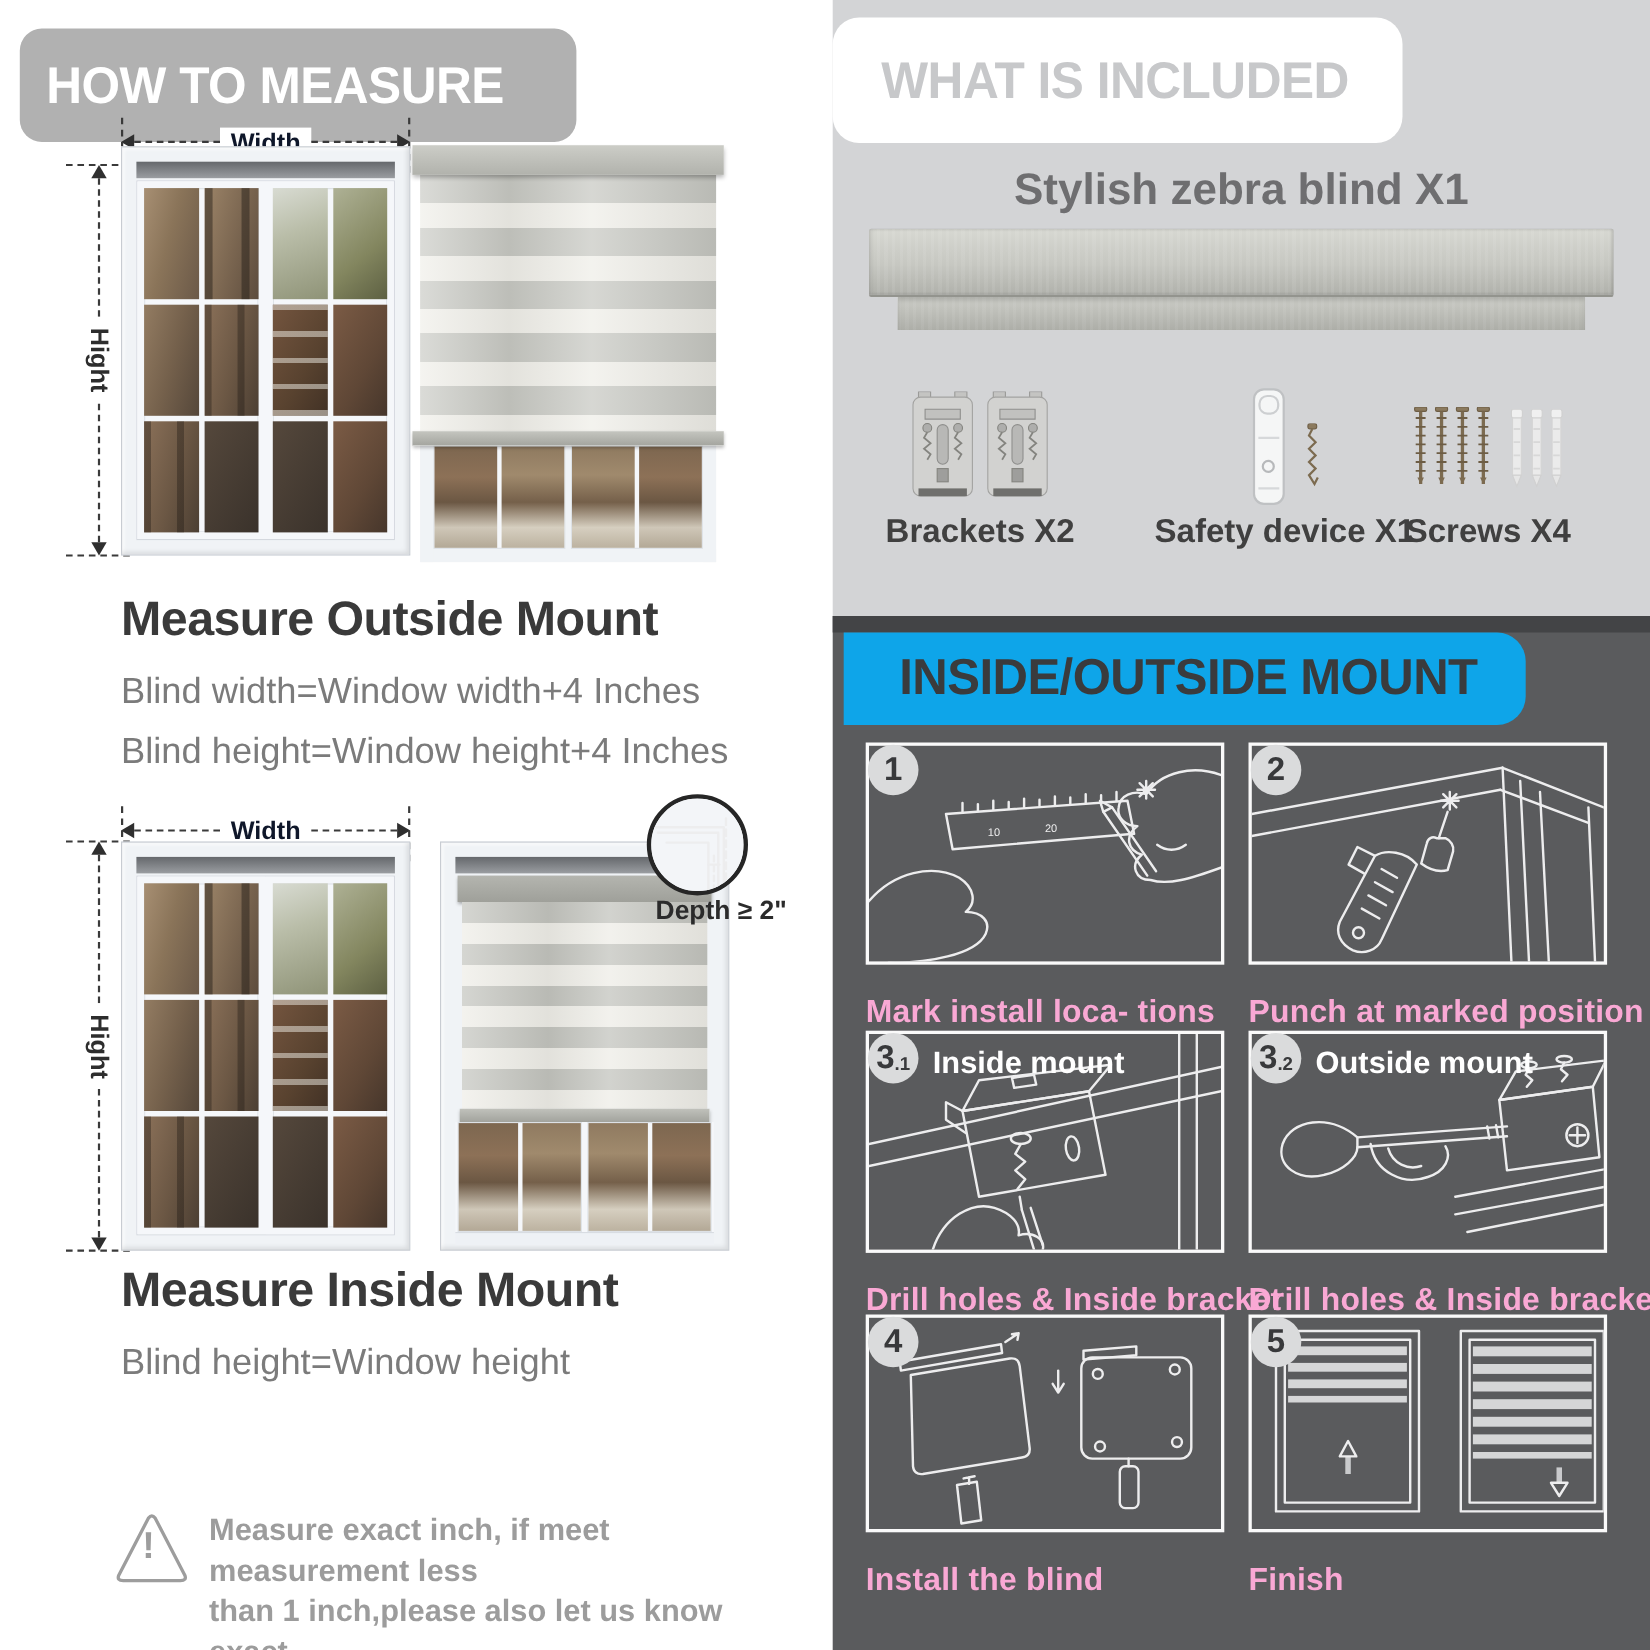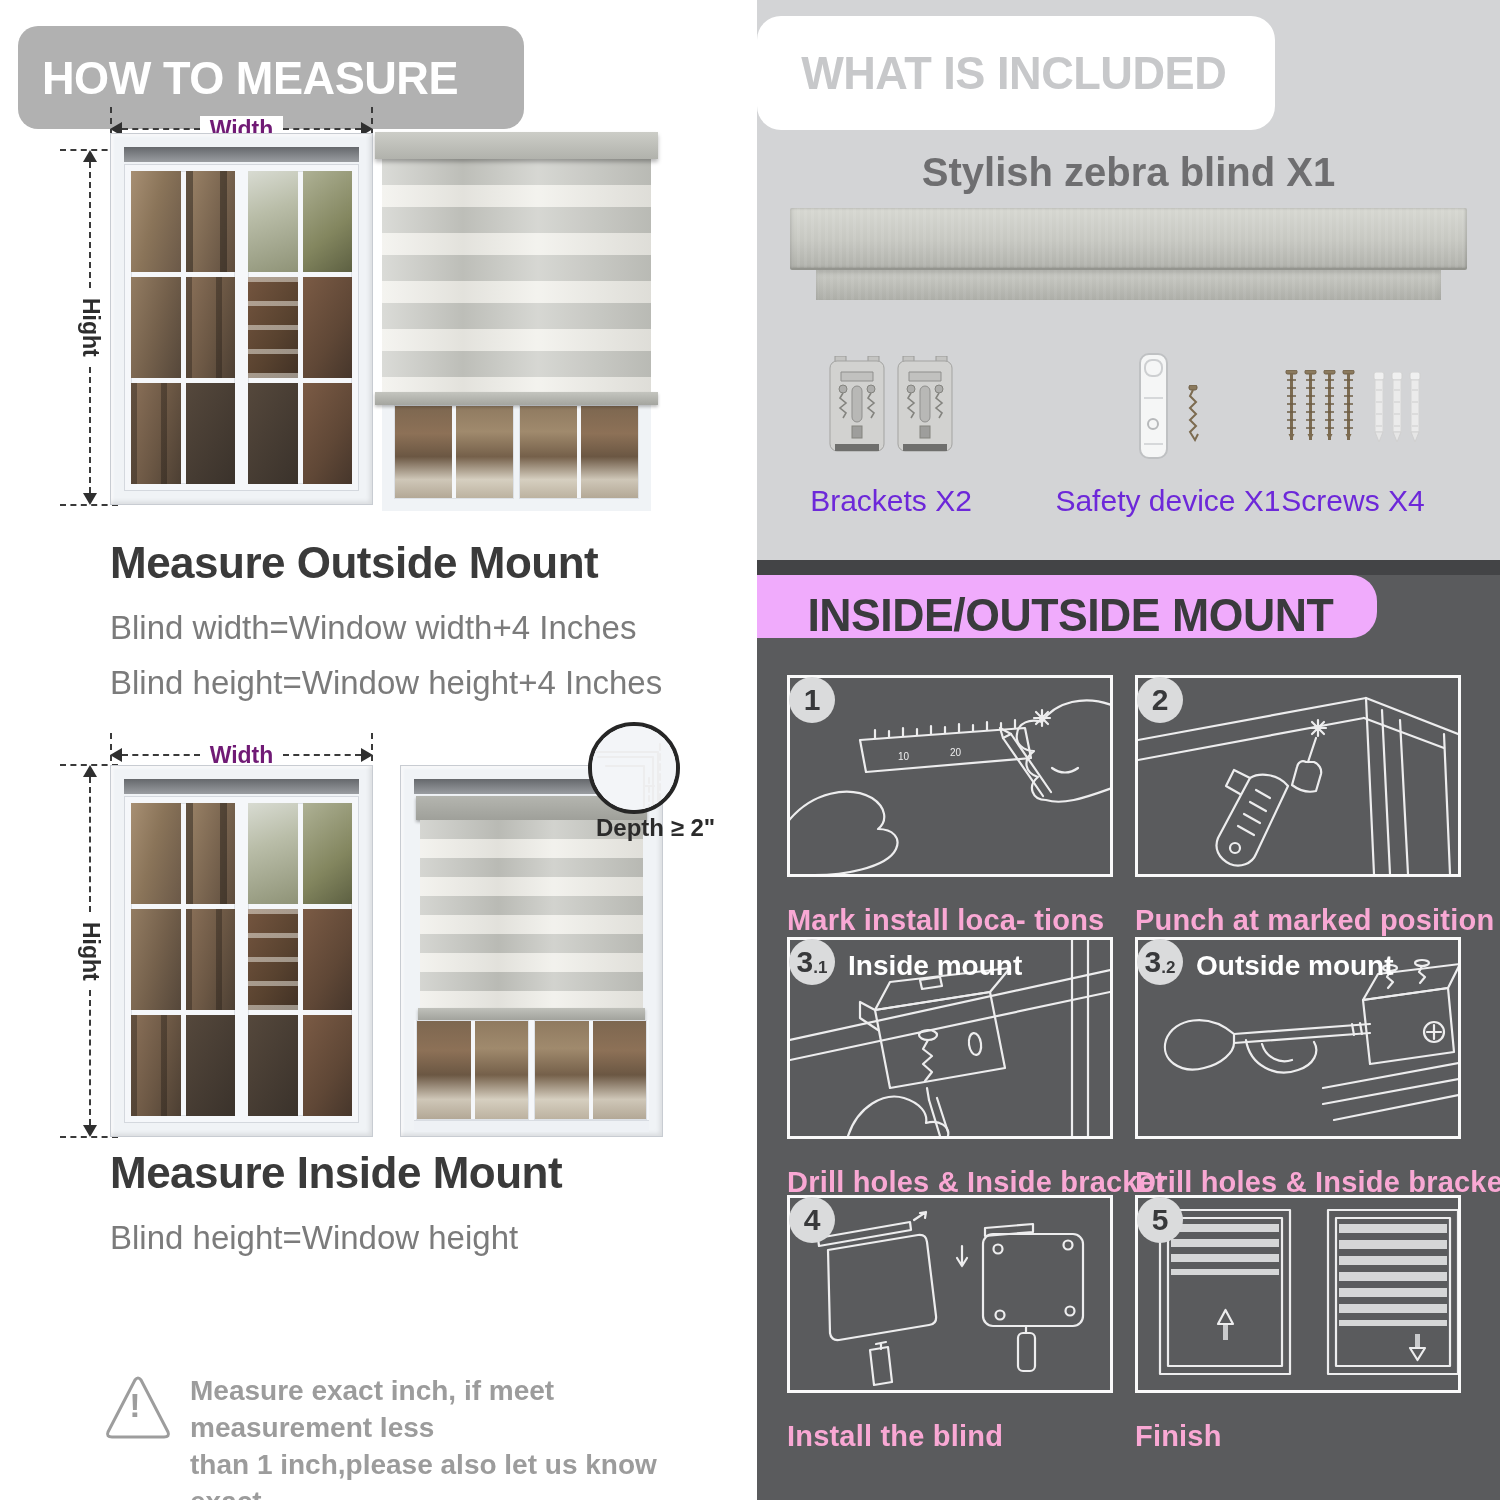--- a/index.html
+++ b/index.html
@@ -16,21 +16,21 @@
   .howto-header span { display:block; line-height:103px; padding-left:25px; color:#fff;
     font-size:47px; font-weight:bold; letter-spacing:-0.5px; transform:scaleX(.96); transform-origin:left center; white-space:nowrap; }
 
   .diagram { position:absolute; left:60px; width:660px; }
   .diag1 { top:105px; height:430px; }
   .diag2 { top:738px; height:405px; }
 
   
   .w-anno { position:absolute; display:flex; align-items:center; height:20px; }
   .w-anno .dl { flex:1; border-top:2px dashed #3a3a3a; }
-  .w-anno .w-lbl { font-size:23px; font-weight:bold; color:#701a75; padding:0 10px; background:#fff; }
+  .w-anno .w-lbl { font-size:23px; font-weight:bold; color:#0f172a; padding:0 10px; background:#fff; }
   .ah { width:0; height:0; border:7px solid transparent; }
   .ah-l { border-right:12px solid #2f2f2f; border-left:none; }
   .ah-r { border-left:12px solid #2f2f2f; border-right:none; }
   .vg { position:absolute; top:-12px; height:50px; border-left:2px dashed #3a3a3a; }
 
   
   .h-anno { position:absolute; width:16px; display:flex; flex-direction:column; align-items:center; }
   .h-anno .dv { flex:1; border-left:2px dashed #3a3a3a; }
   .h-anno .h-lbl { writing-mode:vertical-rl; font-size:23px; font-weight:bold; color:#2d2d2d; background:#fff; padding:10px 0; }
   .av { width:0; height:0; border:7px solid transparent; }
@@ -118,29 +118,29 @@
       linear-gradient(180deg,#d7d8d2 0%,#c6c7c1 55%,#b0b1ab 100%);
     border-bottom:2px solid #93948e; box-shadow: inset 2px 0 3px rgba(0,0,0,.12), inset -2px 0 3px rgba(0,0,0,.12); }
   .hr-bottom { margin:0 26px; height:30px;
     background:
       repeating-linear-gradient(90deg, rgba(255,255,255,.06) 0 3px, rgba(0,0,0,0) 3px 7px),
       linear-gradient(180deg,#cbccc6,#adaea8);
     box-shadow: inset 0 3px 4px rgba(0,0,0,.15); }
 
   .item-group { position:absolute; top:352px; display:flex; flex-direction:column; align-items:center; }
   .item-imgzone { height:112px; display:flex; align-items:center; justify-content:center; gap:12px; }
-  .item-label { margin-top:20px; font-size:30px; font-weight:normal; color:#6d28d9; white-space:nowrap; }
+  .item-label { margin-top:3px; font-size:30px; font-weight:bold; color:#404040; white-space:nowrap; }
   .ig-1 { left:28px;  width:212px; }
   .ig-2 { left:292px; width:238px; }
   .ig-3 { left:482px; width:228px; }
 
   
   .mount-section { position:absolute; left:0; top:560px; width:743px; height:940px; background:#5a5b5d; }
   .mount-section::before { content:""; position:absolute; left:0; top:0; width:100%; height:15px; background:#434446; }
-  .mount-header { position:absolute; left:0; top:15px; width:620px; height:63px; background:#f0abfc; border-radius:0 26px 26px 0; }
+  .mount-header { position:absolute; left:10px; top:15px; width:620px; height:84px; background:#0ea5e9; border-radius:0 26px 26px 0; }
   .mount-header span { display:block; line-height:80px; padding-left:52px; color:#3a3b3d; font-size:46px;
     font-weight:bold; letter-spacing:-0.5px; transform:scaleX(.97); transform-origin:left center; white-space:nowrap; }
 
   .cell { position:absolute; width:348px; }
   .sbox { width:326px; height:202px; border:3px solid #fafafa; position:relative; background:#5a5b5d; }
   .sbox.short { height:198px; }
   .badge { position:absolute; left:-1px; top:-1px; width:46px; height:46px; border-radius:50%;
     background:#dadbdc; display:flex; align-items:center; justify-content:center; z-index:3; }
   .badge .n  { font-size:30px; font-weight:bold; color:#38393b; line-height:1; }
   .badge .sub{ font-size:17px; font-weight:bold; color:#38393b; line-height:1; margin-top:10px; }

